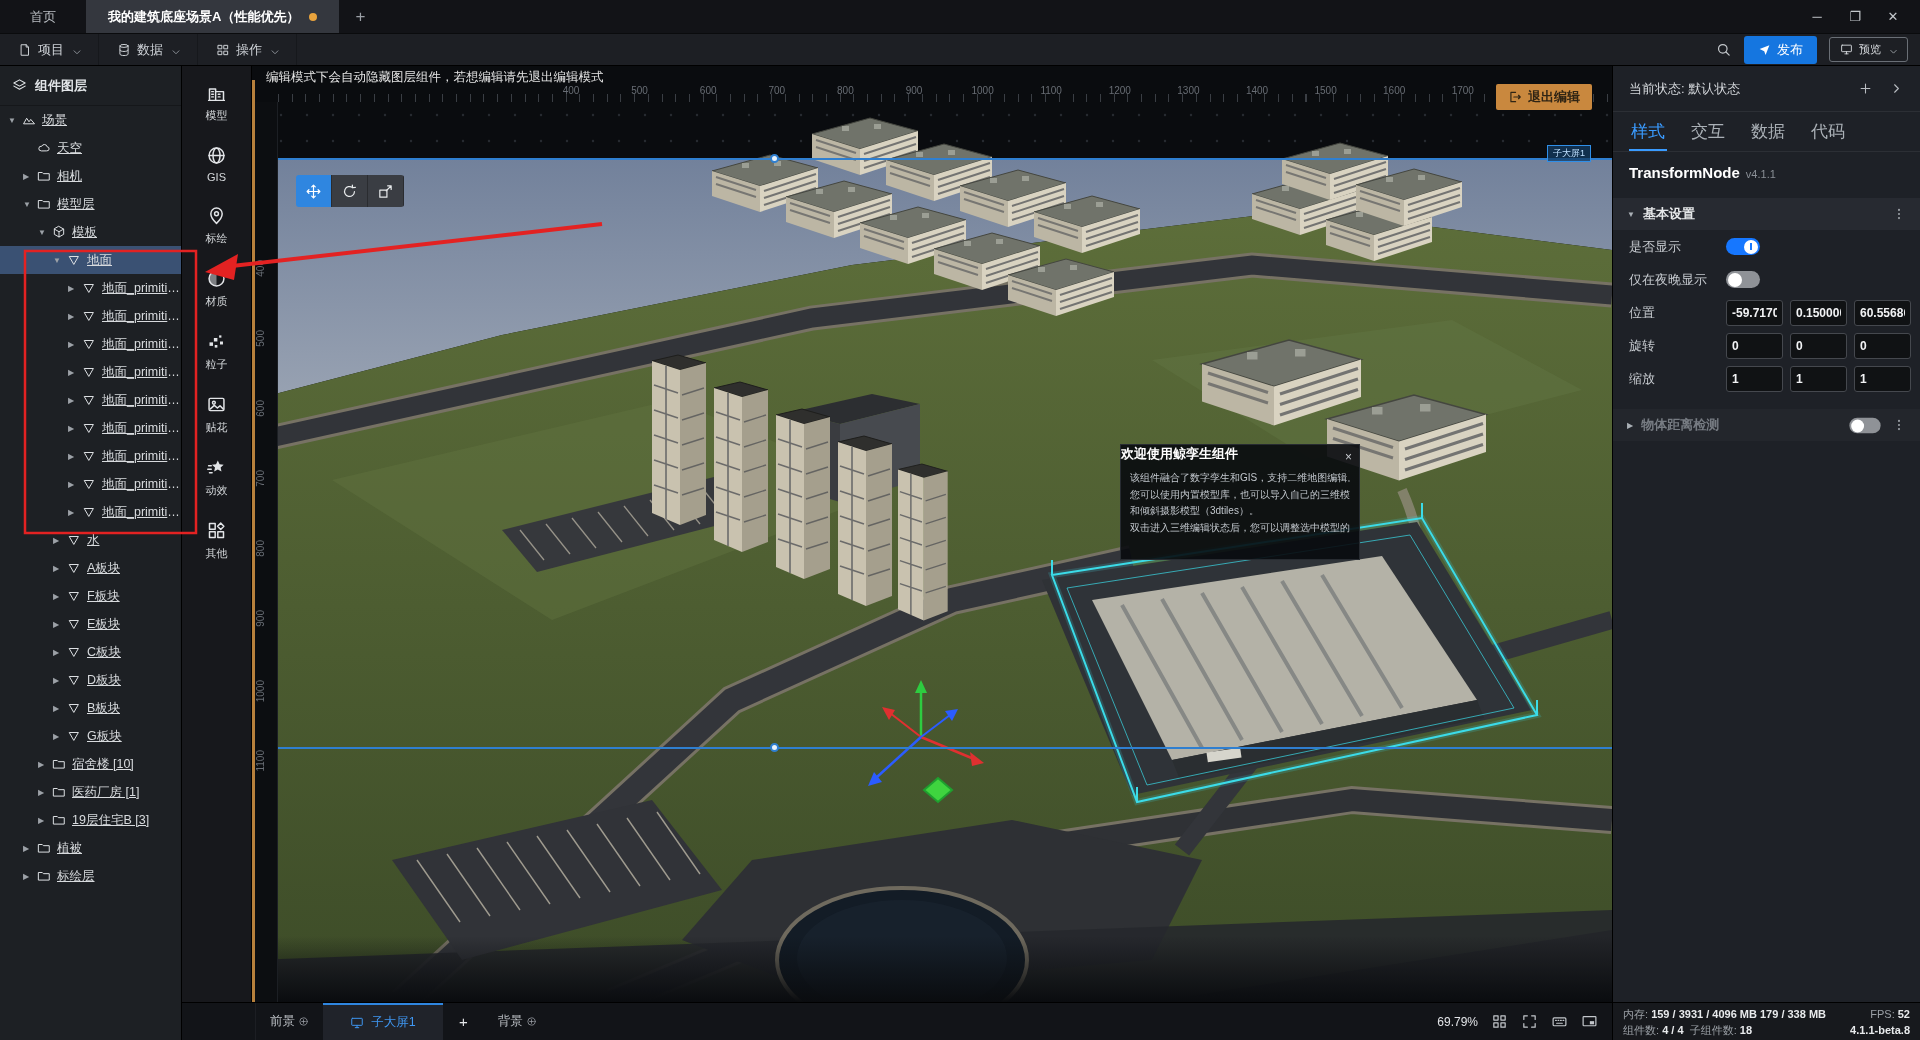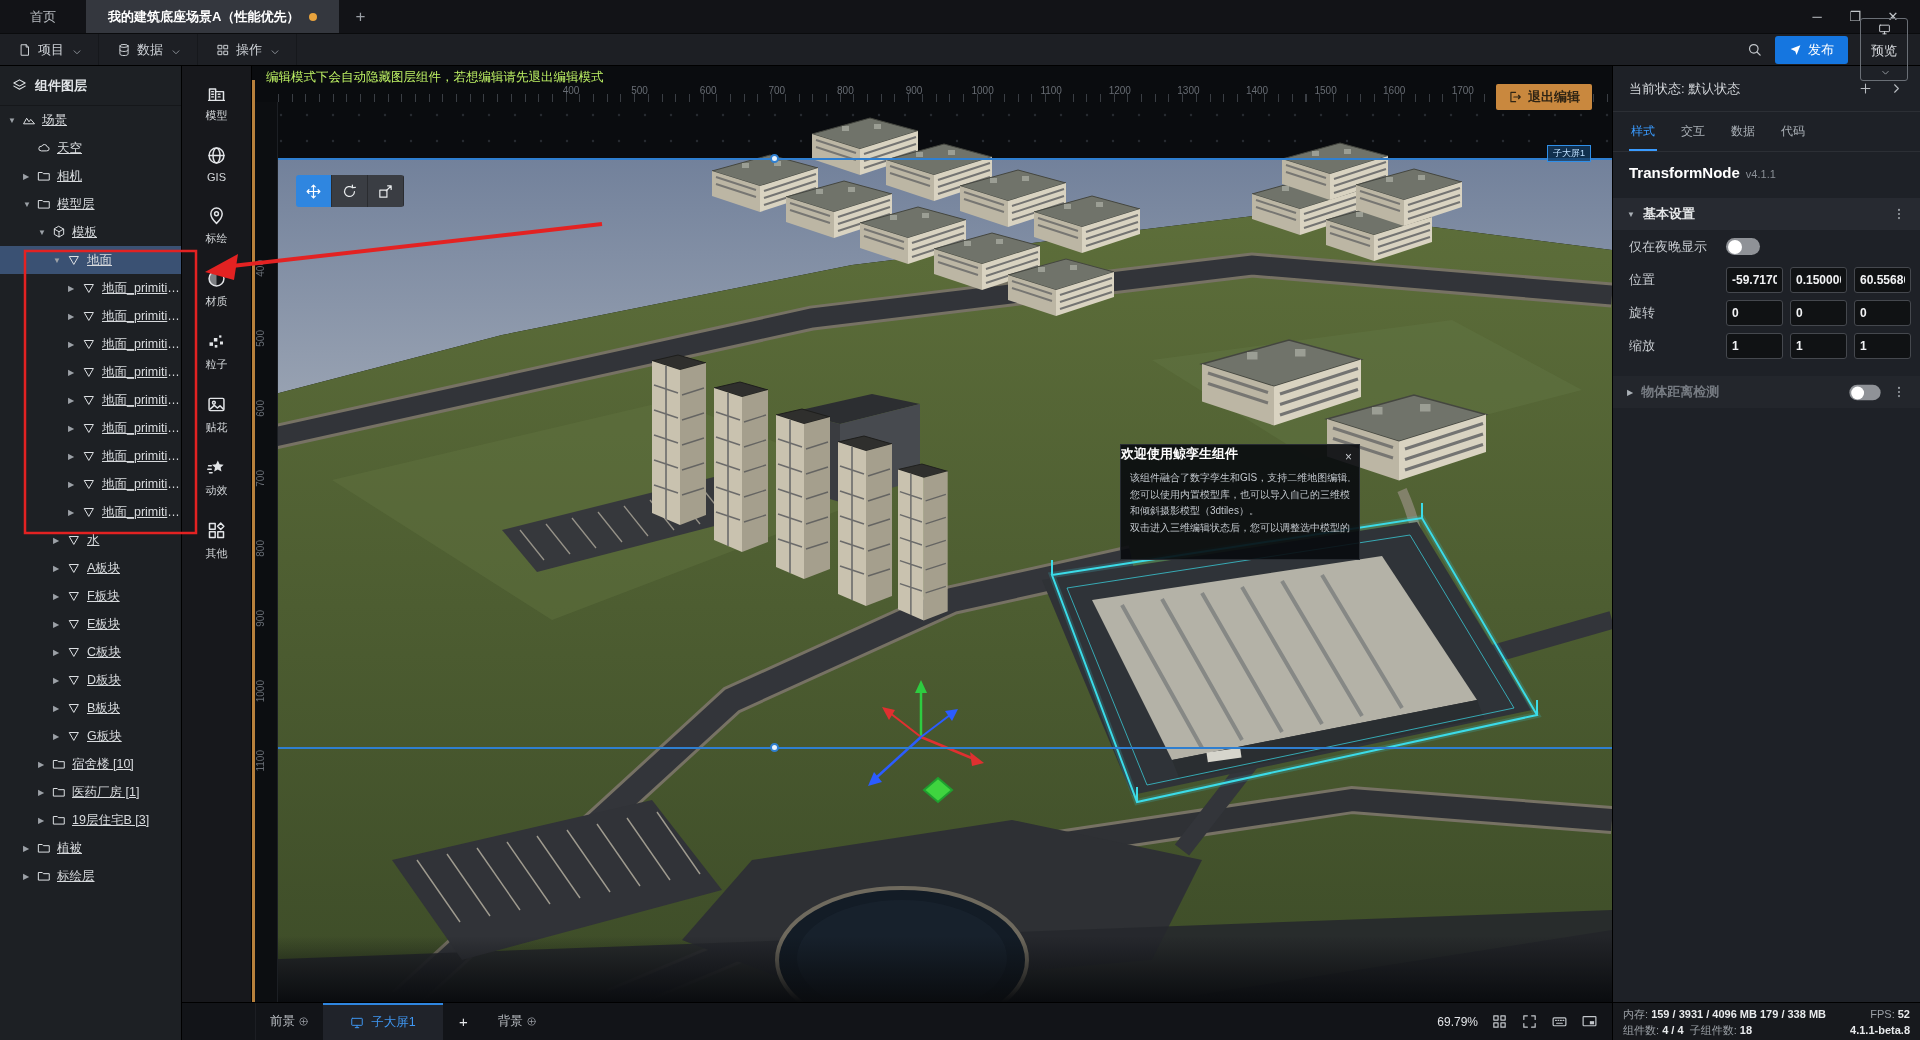--- a/index.html
+++ b/index.html
@@ -19,21 +19,21 @@
 
   
   .menubar { position:absolute; left:0; top:34px; width:1920px; height:32px; background:#1d1f24; display:flex; align-items:center; border-bottom:1px solid #000; z-index:5; }
   .mitem { display:flex; align-items:center; gap:6px; padding:0 18px; height:100%; font-size:13px; color:#cfd3d8; cursor:pointer; border-right:1px solid #16181c; }
   .mitem .ic { width:14px; height:14px; }
   .mitem .car { width:10px; height:10px; color:#8a8f96; }
   .mright { margin-left:auto; display:flex; align-items:center; gap:12px; padding-right:12px; }
   .sbtn { color:#c3c7cb; cursor:pointer; } .sbtn .ic{width:17px;height:17px;}
   .btn-pub { display:flex; align-items:center; gap:6px; background:#1576e0; color:#fff; font-size:13px; padding:5px 14px; border-radius:3px; cursor:pointer; }
   .btn-pub .ic { width:13px; height:13px; }
-  .btn-prev { display:flex; align-items:center; gap:6px; border:1px solid #6a6f76; color:#d6d9dd; font-size:13px; padding:4px 10px; border-radius:3px; cursor:pointer;flex-direction:column; }
+  .btn-prev { display:flex; align-items:center; gap:6px; border:1px solid #6a6f76; color:#d6d9dd; font-size:11px; padding:4px 10px; border-radius:3px; cursor:pointer; }
   .btn-prev .ic { width:13px; height:13px; } .btn-prev .car{width:10px;height:10px;color:#9a9fa5;}
 
   
   .sidebar { position:absolute; left:0; top:66px; width:182px; height:974px; background:#1d2024; border-right:1px solid #000; overflow:hidden; }
   .sideheader { display:flex; align-items:center; gap:8px; height:40px; padding:0 12px; font-size:13px; font-weight:bold; color:#e3e6e9; border-bottom:1px solid #15171a; }
   .sideheader .ic { width:15px; height:15px; }
   .trow { display:flex; align-items:center; height:28px; font-size:12.5px; color:#d8dbde; cursor:pointer; white-space:nowrap; }
   .trow.sel { background:#3a5173; }
   .exp { width:14px; font-size:8px; color:#9ca1a7; flex:0 0 14px; }
   .nico { margin-right:6px; color:#dfe2e5; } .nico .ic { width:14px; height:14px; }
@@ -41,21 +41,21 @@
 
   
   .tstrip { position:absolute; left:182px; top:66px; width:70px; height:936px; background:#17181c; border-right:1px solid #000; display:flex; flex-direction:column; align-items:center; padding-top:16px; gap:22px; }
   .titem { display:flex; flex-direction:column; align-items:center; gap:5px; color:#e2e4e7; cursor:pointer; }
   .titem .ic { width:21px; height:21px; }
   .titem .tl { font-size:11px; color:#d5d8db; }
 
   
   .canvas { position:absolute; left:252px; top:66px; width:1360px; height:936px; background:#0c0e11; overflow:hidden; }
   .scene { position:absolute; left:0; top:-6px; width:1360px; height:942px; }
-  .banner { position:absolute; left:14px; top:3px; font-size:12.5px; color:#bef264; z-index:7; }
+  .banner { position:absolute; left:14px; top:3px; font-size:12.5px; color:#e5e5e5; z-index:7; }
   .hruler { position:absolute; left:26px; top:14px; width:1334px; height:22px; z-index:6;
             background:repeating-linear-gradient(90deg,#3a3e44 0 1px,transparent 1px 13.7px) left bottom/100% 8px no-repeat; }
   .hlab { position:absolute; bottom:6px; font-size:10px; color:#686d74; transform:translateX(-50%); }
   .vruler { position:absolute; left:0; top:36px; width:26px; height:900px; background:#0c0e11; z-index:6;
             border-right:1px solid #1c1f24; }
   .vlab { position:absolute; left:3px; font-size:10px; color:#686d74; writing-mode:vertical-rl; transform:rotate(180deg); }
   .gline { position:absolute; left:0; top:14px; width:3px; height:922px; background:#b7803c; z-index:8; }
   .exitbtn { position:absolute; right:20px; top:18px; height:26px; display:flex; align-items:center; gap:6px; background:#c9883e; color:#2f2414; font-size:13px; font-weight:bold; padding:0 12px; border-radius:2px; cursor:pointer; z-index:9; }
   .exitbtn .ic { width:14px; height:14px; stroke-width:2; }
   .gizbar { position:absolute; left:44px; top:109px; display:flex; z-index:9; border-radius:3px; overflow:hidden; }
@@ -70,21 +70,21 @@
   .pclose { position:absolute; right:7px; top:5px; color:#c9ccd1; font-size:12px; cursor:pointer; }
   .pbody { padding:7px 9px 0; }
   .pline { font-size:10px; color:#c2c7cd; line-height:16.5px; white-space:nowrap; overflow:hidden; }
 
   
   .panel { position:absolute; left:1612px; top:66px; width:308px; height:936px; background:#1e2127; border-left:1px solid #000; }
   .staterow { display:flex; align-items:center; height:46px; padding:0 16px; font-size:13px; color:#d3d6da; border-bottom:1px solid #2c2f35; }
   .staterow .sp { margin-left:auto; display:flex; gap:16px; color:#b9bdc2; }
   .staterow .ic { width:15px; height:15px; cursor:pointer; }
   .ptabs { display:flex; gap:26px; padding:0 18px; height:40px; align-items:center; border-bottom:1px solid #2c2f35; }
-  .ptab { font-size:12px; color:#aab0b6; cursor:pointer; position:relative; height:100%; display:flex; align-items:center; }
+  .ptab { font-size:17px; color:#aab0b6; cursor:pointer; position:relative; height:100%; display:flex; align-items:center; }
   .ptab.on { color:#3a9bff; }
   .ptab.on::after { content:""; position:absolute; left:-2px; right:-2px; bottom:0; height:2px; background:#3a9bff; }
   .noderow { padding:12px 16px; }
   .nodename { font-size:15px; font-weight:bold; color:#fff; } .nodever { font-size:11px; color:#8a8f96; margin-left:6px; }
   .secband { display:flex; align-items:center; gap:8px; height:32px; margin-top:4px; padding:0 14px; background:#272a31; font-size:13px; font-weight:bold; color:#e6e8ea; }
   .secband .exp2 { font-size:8px; color:#aab0b6; }
   .secband .kb { margin-left:auto; color:#9a9fa5; } .secband .kb .ic{width:14px;height:14px;}
   .prow { display:flex; align-items:center; padding:0 16px; height:33px; font-size:13px; color:#c6cacf; }
   .prow .ctrl { margin-left:auto; display:flex; gap:7px; }
   .prow .ctrl.atpos { margin-left:0; position:absolute; left:113px; }
@@ -829,20 +829,28 @@
       <span class="kb" id="kebab1">
           <svg class="ic" viewBox="0 0 24 24">
             <circle cx="12" cy="5" r="1.8" fill="currentColor" stroke="none"></circle>
             <circle cx="12" cy="12" r="1.8" fill="currentColor" stroke="none"></circle>
             <circle cx="12" cy="19" r="1.8" fill="currentColor" stroke="none"></circle>
           </svg>
         </span>
     </div>
     <div id="prows">
         <div class="prow">
+          <span>是否显示</span>
+          <span class="ctrl atpos">
+            <span class="tg on">
+              <span class="knob"></span>
+            </span>
+          </span>
+        </div>
+        <div class="prow">
           <span>仅在夜晚显示</span>
           <span class="ctrl atpos">
             <span class="tg">
               <span class="knob"></span>
             </span>
           </span>
         </div>
         <div class="prow">
           <span>位置</span>
           <span class="ctrl atpos">

